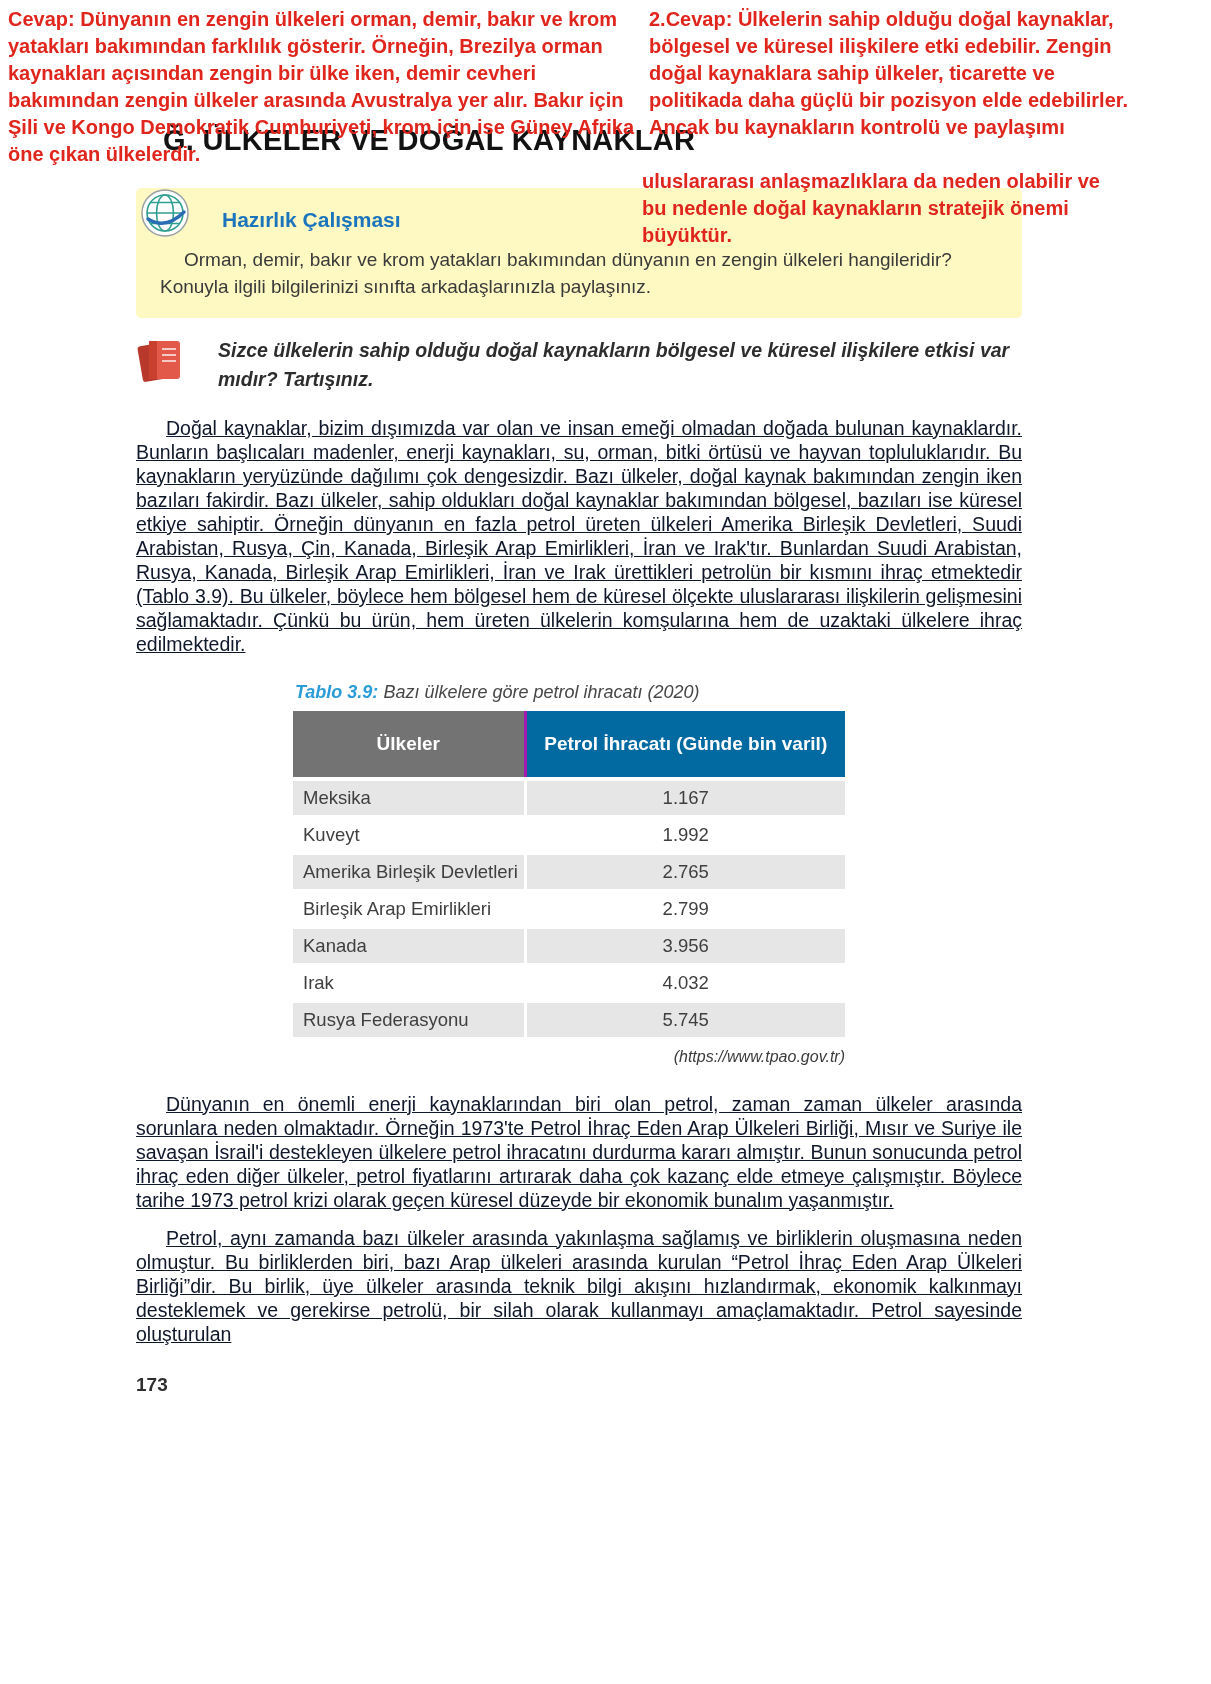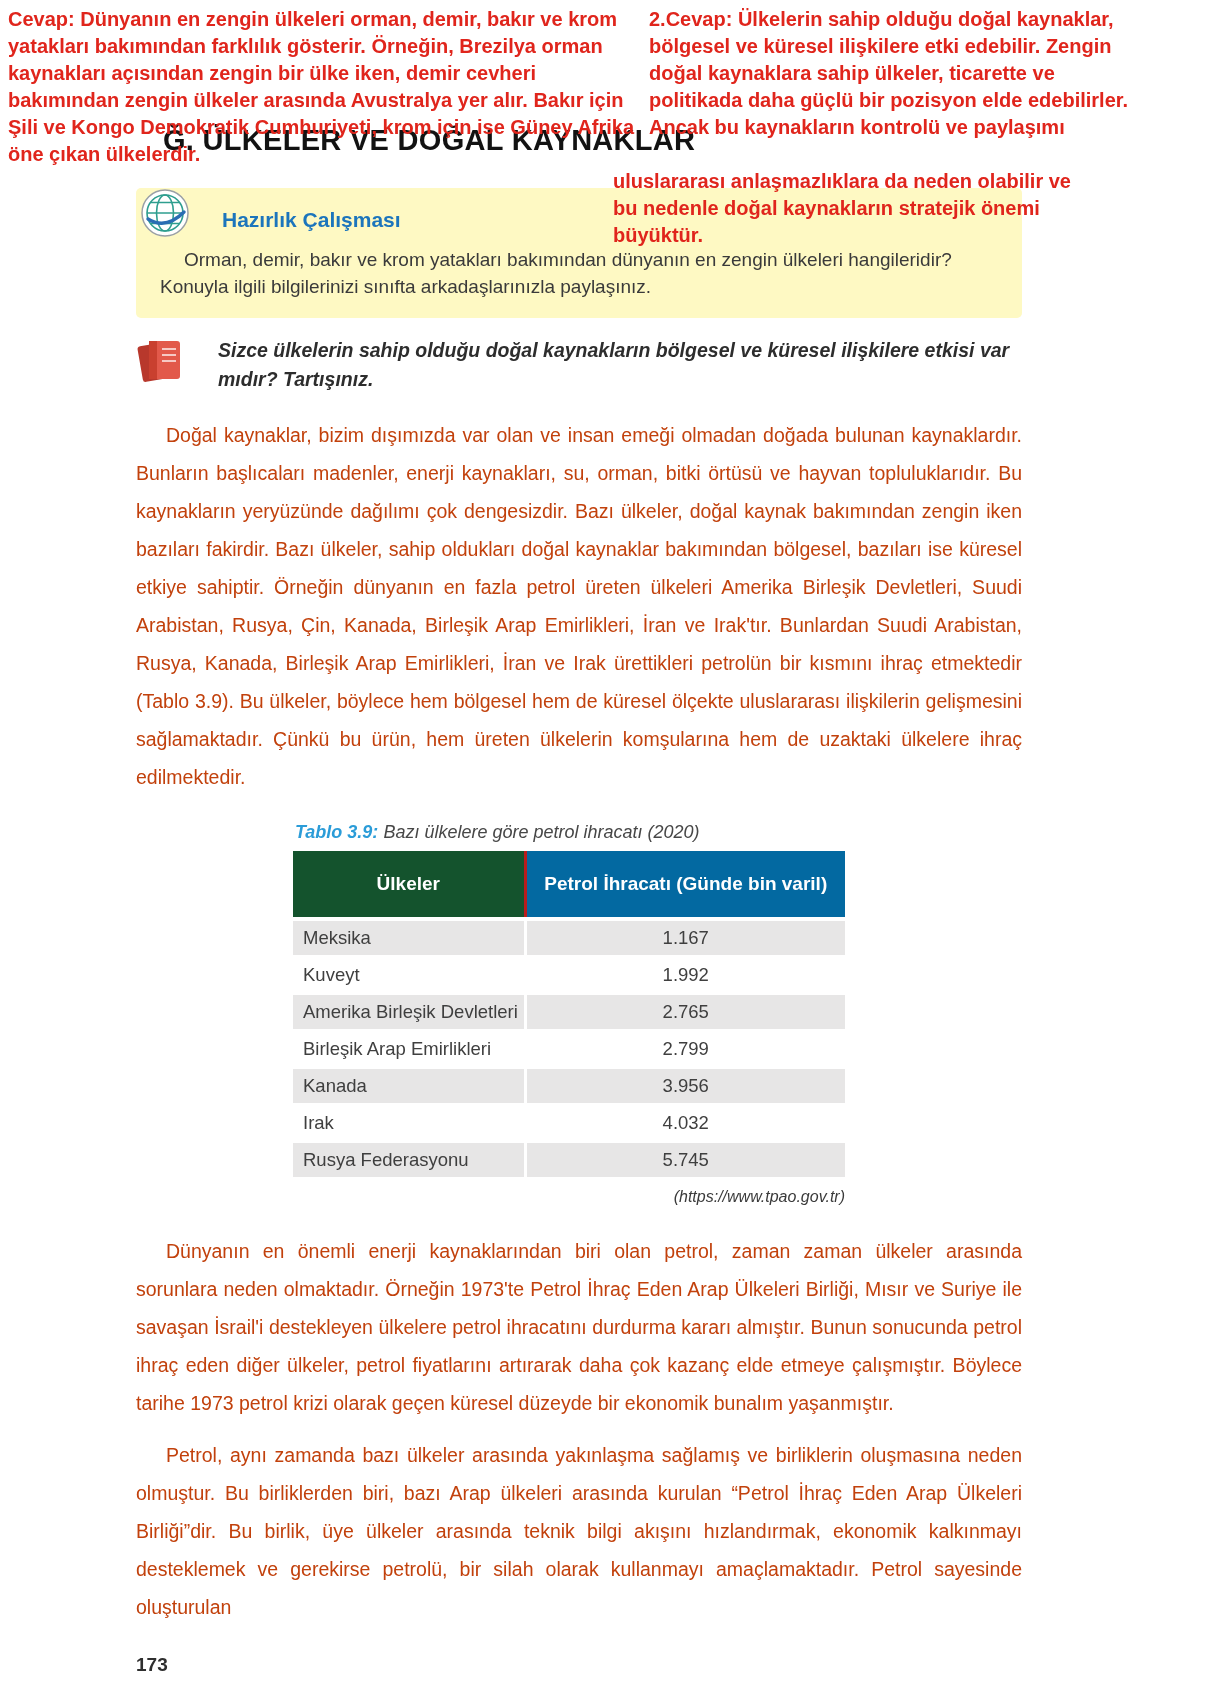--- a/index.html
+++ b/index.html
@@ -4,46 +4,46 @@
 <style>
   * { margin:0; padding:0; box-sizing:border-box; }
   html, body { background:#ffffff; }
   body { font-family:"Liberation Sans", sans-serif; }
 
   .page { position:relative; width:1211px; height:1684px; background:#ffffff; overflow:hidden; margin:0 auto; }
 
   .annotation { position:absolute; z-index:10; color:#e0251c; font-weight:700; font-size:20px; line-height:27px; }
   .ann-left   { left:8px;  top:6px;   width:640px; }
   .ann-right-1{ left:649px; top:6px;  width:480px; }
-  .ann-right-2{ left:613px; top:168px; width:480px; }
+  .ann-right-2{ left:642px; top:168px; width:480px; }
 
   .section-title { position:absolute; left:163px; top:124px; z-index:2; font-size:29px; font-weight:700; color:#121212; letter-spacing:0.3px; }
 
   .content { position:absolute; left:136px; top:188px; width:886px; color:#3c3c3c; z-index:1; }
 
   .prep-box { position:relative; background:#fef9c3; border-radius:5px; padding:12px 20px 18px 24px; }
   .globe-icon { position:absolute; left:4px; top:0; width:50px; height:50px; }
   .prep-label { margin-left:62px; padding-top:8px; color:#1c75bc; font-size:21px; font-weight:700; }
   .prep-text { margin-top:14px; font-size:19px; line-height:27px; color:#3a3a3a; text-indent:24px; }
 
   .discussion { display:flex; margin-top:16px; gap:32px; align-items:flex-start; }
   .disc-icon { flex:0 0 50px; width:50px; height:52px; }
   .disc-text { font-size:19.5px; font-weight:700; font-style:italic; line-height:29px; color:#2d2d2d; padding-top:2px; }
 
-  .body-para { margin-top:22px; font-size:19.5px; line-height:38px; text-align:justify; text-indent:30px; color:#c2410c; }
+  .body-para { margin-top:22px; font-size:19.5px; line-height:24px; text-align:justify; text-indent:30px; color:#0f172a;text-decoration:underline; }
   .body-para.p2 { margin-top:26px; }
   .body-para.p3 { margin-top:14px; }
 
   .table-block { margin:26px 1px 0 157px; width:552px; }
   .table-caption { font-size:18px; font-style:italic; color:#474747; margin:0 0 8px 2px; }
   .cap-label { color:#2b9cd8; font-weight:700; }
 
   table.data-table { border-collapse:collapse; width:552px; table-layout:fixed; }
   .data-table th { height:68px; vertical-align:middle; text-align:center; color:#ffffff; font-size:19px; font-weight:700; border-bottom:4px solid #ffffff; padding:0 6px; }
-  .th-countries { background:#14532d; width:232px; border-right:3px solid #b91c1c; }
+  .th-countries { background:#737373; width:232px; border-right:3px solid #a21caf; }
   .th-exports   { background:#0369a1; }
   .data-table td { height:37px; vertical-align:middle; font-size:18.5px; color:#3f3f3f; border-bottom:3px solid #ffffff; }
   .data-table td:first-child { padding-left:10px; border-right:3px solid #ffffff; }
   .data-table td:last-child { text-align:center; }
   .data-table tbody tr:nth-child(odd) td { background:#e7e6e6; }
 
   .table-source { margin-top:8px; text-align:right; font-style:italic; font-size:16px; color:#3a3a3a; }
 
   .page-number { margin-top:28px; text-align:left; font-weight:700; font-size:19px; color:#2f2f2f; }
 </style>

